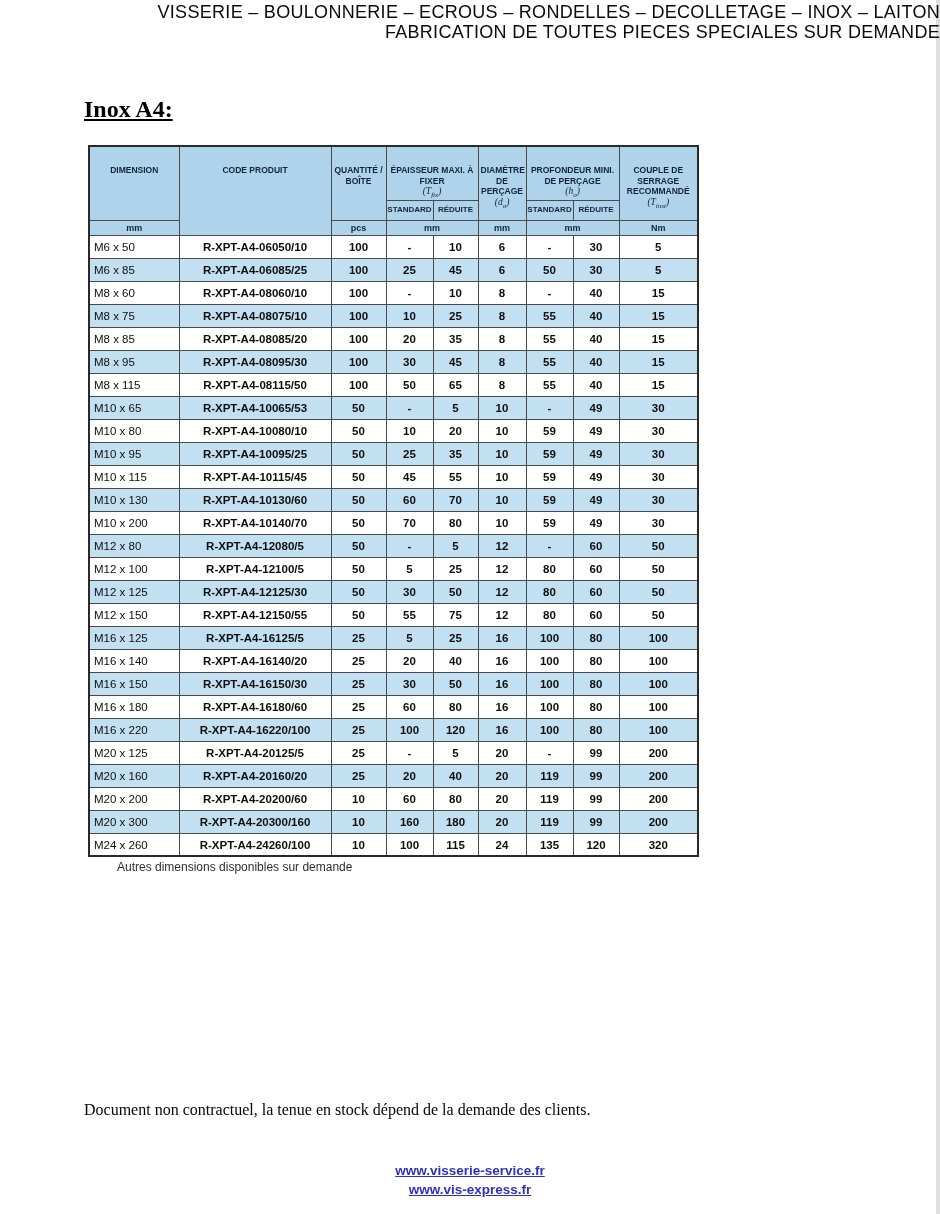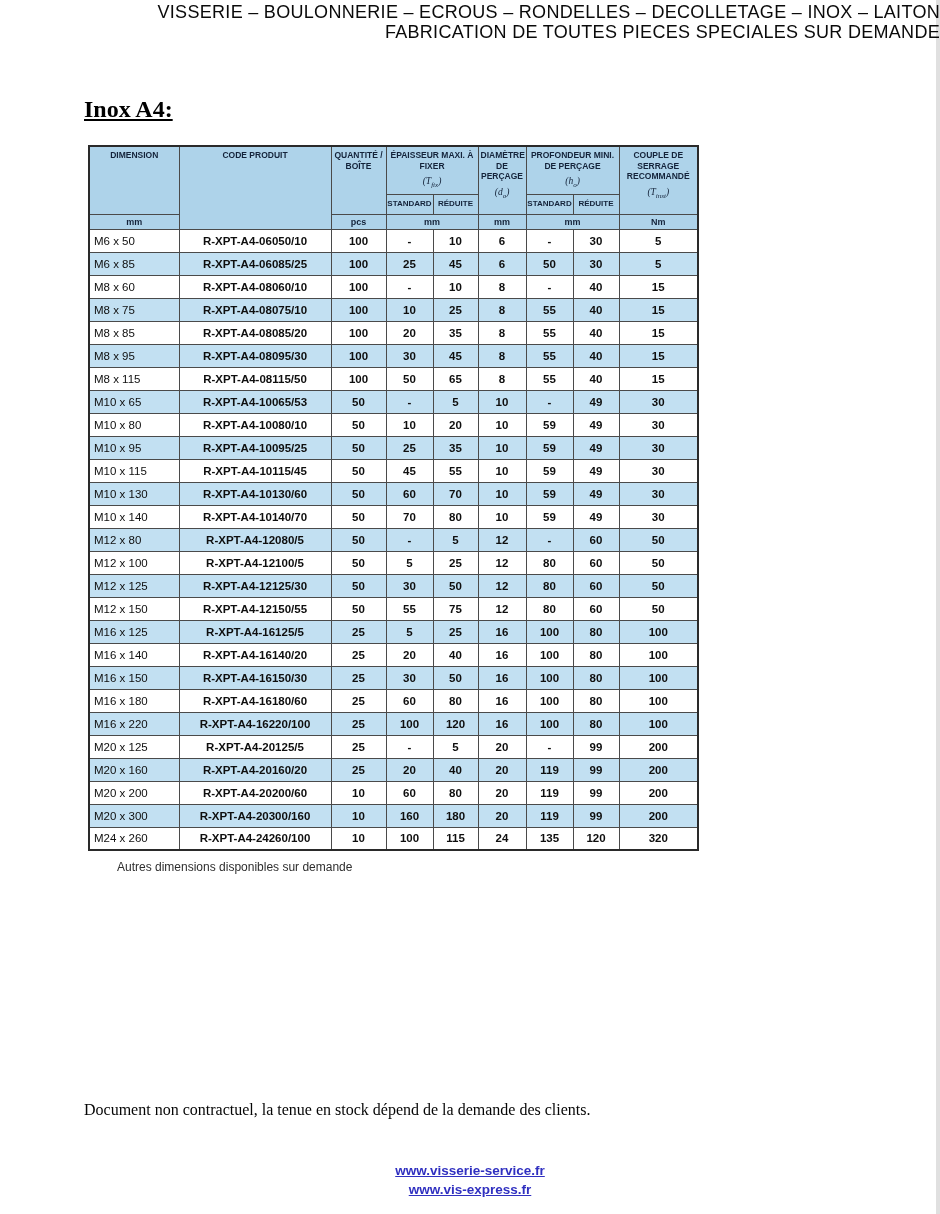--- a/index.html
+++ b/index.html
@@ -48,31 +48,31 @@
     overflow:hidden;
   }
   thead th{
     background:var(--header-blue);
     font-size:8.5px;font-weight:bold;
     color:#14233a;
     text-align:center;
     line-height:1.25;
   }
   thead tr.main-hrow{height:48px;}
-  thead tr.main-hrow th{vertical-align:top;padding-top:3px;padding-left:2px;padding-right:2px;}
+  thead tr.main-hrow th{vertical-align:top;padding-top:18px;padding-left:2px;padding-right:2px;}
   thead tr.sub-hrow{height:20px;}
   thead tr.sub-hrow th{vertical-align:middle;font-size:8px;}
   thead tr.unit-hrow{height:15px;}
   thead tr.unit-hrow td{
     background:var(--header-blue);
     font-size:9px;font-weight:bold;color:#14233a;
     text-align:center;vertical-align:middle;
   }
   .sym{
-    display:block;margin-top:5px;
+    display:block;
     font-family:"Liberation Serif",serif;
     font-style:italic;font-weight:normal;
     font-size:9.5px;color:#14233a;
   }
   .sym sub{font-size:7px;font-style:italic;}
   tbody tr{height:23px;}
   tbody tr:nth-child(even) td{background:var(--row-blue);}
   tbody tr:nth-child(odd) td{background:#ffffff;}
   tbody td{
     font-size:11.5px;font-weight:bold;
@@ -299,21 +299,21 @@
           <td>R-XPT-A4-10130/60</td>
           <td>50</td>
           <td>60</td>
           <td>70</td>
           <td>10</td>
           <td>59</td>
           <td>49</td>
           <td>30</td>
         </tr>
         <tr>
-          <td>M10 x 140</td>
+          <td>M10 x 200</td>
           <td>R-XPT-A4-10140/70</td>
           <td>50</td>
           <td>70</td>
           <td>80</td>
           <td>10</td>
           <td>59</td>
           <td>49</td>
           <td>30</td>
         </tr>
         <tr>

